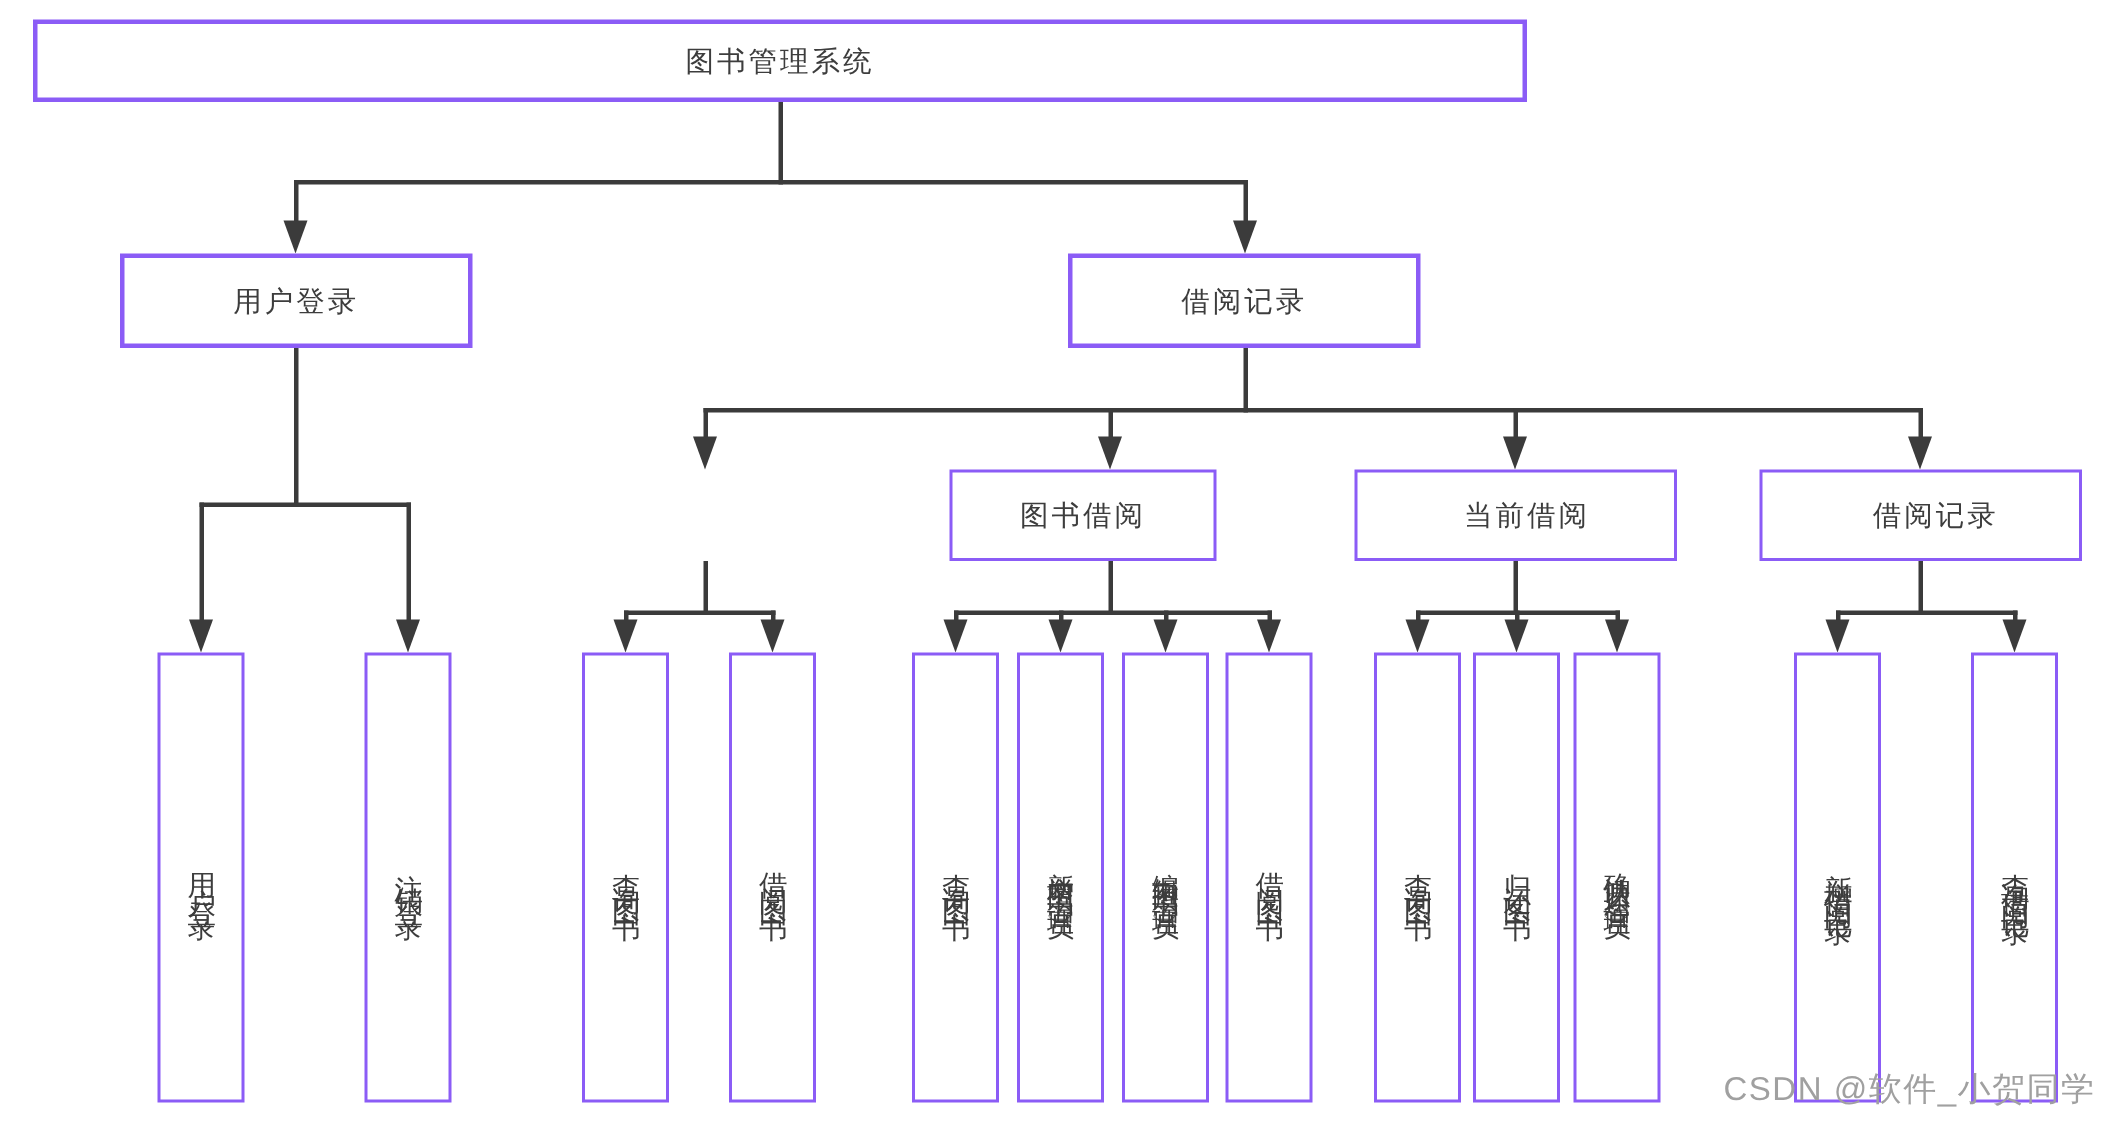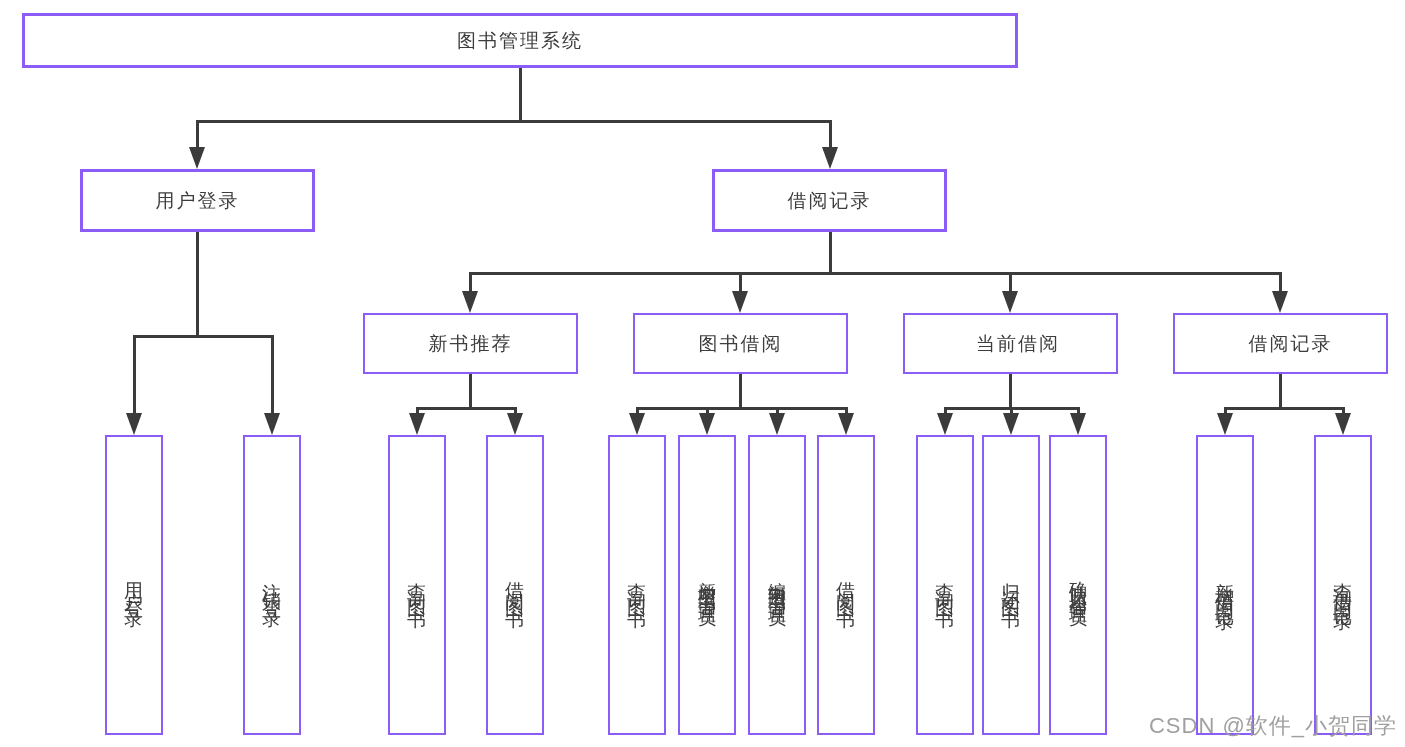--- a/index.html
+++ b/index.html
@@ -71,24 +71,21 @@
     <span>图书管理系统</span>
   </div>
 
   <div class="node" style="left:80px; top:169px; width:235px; height:63px;">
     <span>用户登录</span>
   </div>
   <div class="node" style="left:712px; top:169px; width:235px; height:63px;">
     <span>借阅记录</span>
   </div>
 
-  <div class="node thin" style="left:363px; top:313px; width:215px; height:61px;">
-    <span>新书推荐</span>
-  </div>
-  <div class="node thin" style="left:633px; top:313px; width:215px; height:61px;">
+  <div class="node thin" style="left:633px; top:313px; width:178px; height:61px;">
     <span>图书借阅</span>
   </div>
   <div class="node thin" style="left:903px; top:313px; width:215px; height:61px;padding-left:15px;">
     <span>当前借阅</span>
   </div>
   <div class="node thin" style="left:1173px; top:313px; width:215px; height:61px;padding-left:20px;">
     <span>借阅记录</span>
   </div>
 
   <div class="node thin leaf" style="left:105px; top:435px; width:58px; height:300px;">

